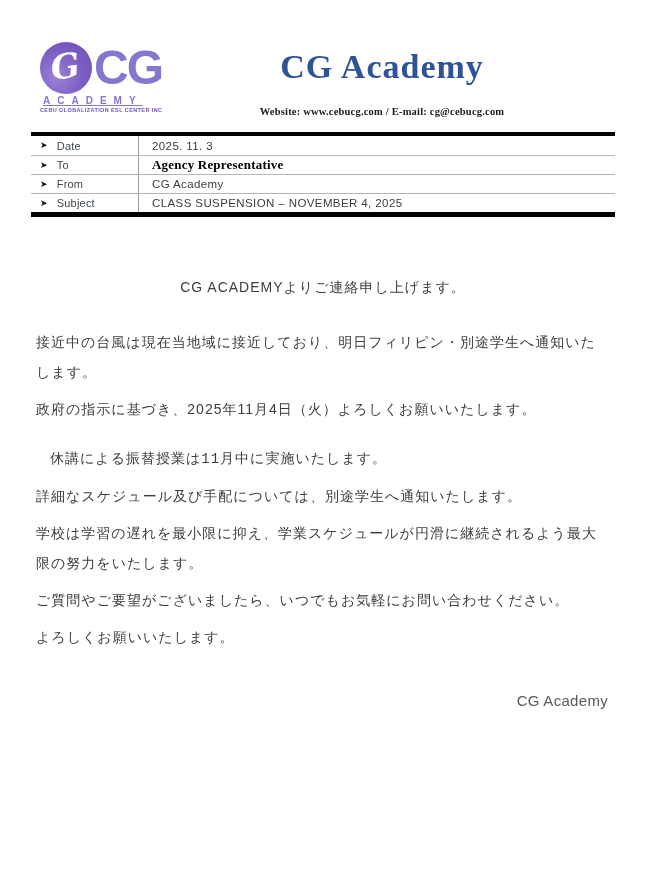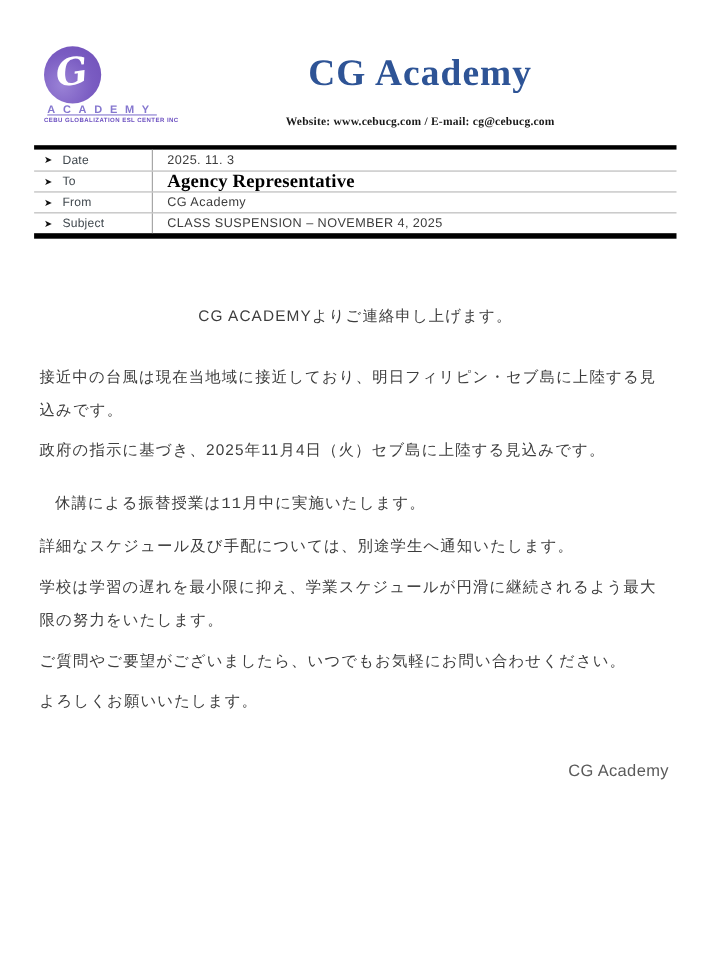--- a/index.html
+++ b/index.html
@@ -68,21 +68,21 @@
     padding-left: 9px; border-right: 1px solid #9e9e9e;
     color: #40484e; font-size: 11px; letter-spacing: 0.2px;
   }
   .bullet { color: #111111; font-size: 9px; margin-right: 9px; line-height: 1; }
   .meta-value {
     padding-left: 13px; color: #3c3c3c; font-size: 11.5px; letter-spacing: 0.4px;
     white-space: nowrap;
   }
   .meta-value.bold-serif {
     font-family: "Liberation Serif", serif; font-weight: bold;
-    color: #000000; font-size: 17px; letter-spacing: 0.2px;
+    color: #000000; font-size: 13px; letter-spacing: 0.2px;
   }
 
   
   .body-text { margin: 0 36px; padding-top: 27px; }
   .body-text p {
     font-size: 14px; line-height: 30px; color: #3d3d3d;
     letter-spacing: 1px; margin-bottom: 7px;
   }
   .sp-lg { margin-top: 28px; text-align: center; }
   .sp-md { margin-top: 25px; }
@@ -99,20 +99,21 @@
 <body>
 
 <div class="page">
 
   <div class="header">
     <div class="logo">
       <div class="logo-top">
         <div class="logo-circle">
           <span class="logo-monogram">G</span>
         </div>
+        <span class="logo-brand">CG</span>
       </div>
       <div class="logo-academy">ACADEMY</div>
       <div class="logo-subtext">CEBU GLOBALIZATION ESL CENTER INC</div>
     </div>
 
     <div class="title-block">
       <div class="doc-title">CG Academy</div>
       <div class="doc-contact">Website: www.cebucg.com / E-mail: cg@cebucg.com</div>
     </div>
   </div>
@@ -143,22 +144,22 @@
       <div class="meta-label">
         <span class="bullet">➤</span>
         <span>Subject</span>
       </div>
       <div class="meta-value">CLASS SUSPENSION – NOVEMBER 4, 2025</div>
     </div>
   </div>
 
   <div class="body-text">
     <p class="sp-lg">CG ACADEMYよりご連絡申し上げます。</p>
-    <p class="sp-md">接近中の台風は現在当地域に接近しており、明日フィリピン・セブ島に上陸する見込みです。</p>
-    <p>政府の指示に基づき、2025年11月4日（火）セブ島に上陸する見込みです。</p>
+    <p class="sp-md">接近中の台風は現在当地域に接近しており、明日フィリピン・別途学生へ通知いたします。</p>
+    <p>政府の指示に基づき、2025年11月4日（火）よろしくお願いいたします。</p>
     <p class="sp-sm indent">休講による振替授業は11月中に実施いたします。</p>
     <p>詳細なスケジュール及び手配については、別途学生へ通知いたします。</p>
     <p>学校は学習の遅れを最小限に抑え、学業スケジュールが円滑に継続されるよう最大限の努力をいたします。</p>
     <p>ご質問やご要望がございましたら、いつでもお気軽にお問い合わせください。</p>
     <p>よろしくお願いいたします。</p>
   </div>
 
   <div class="signature">CG Academy</div>
 
 </div>

